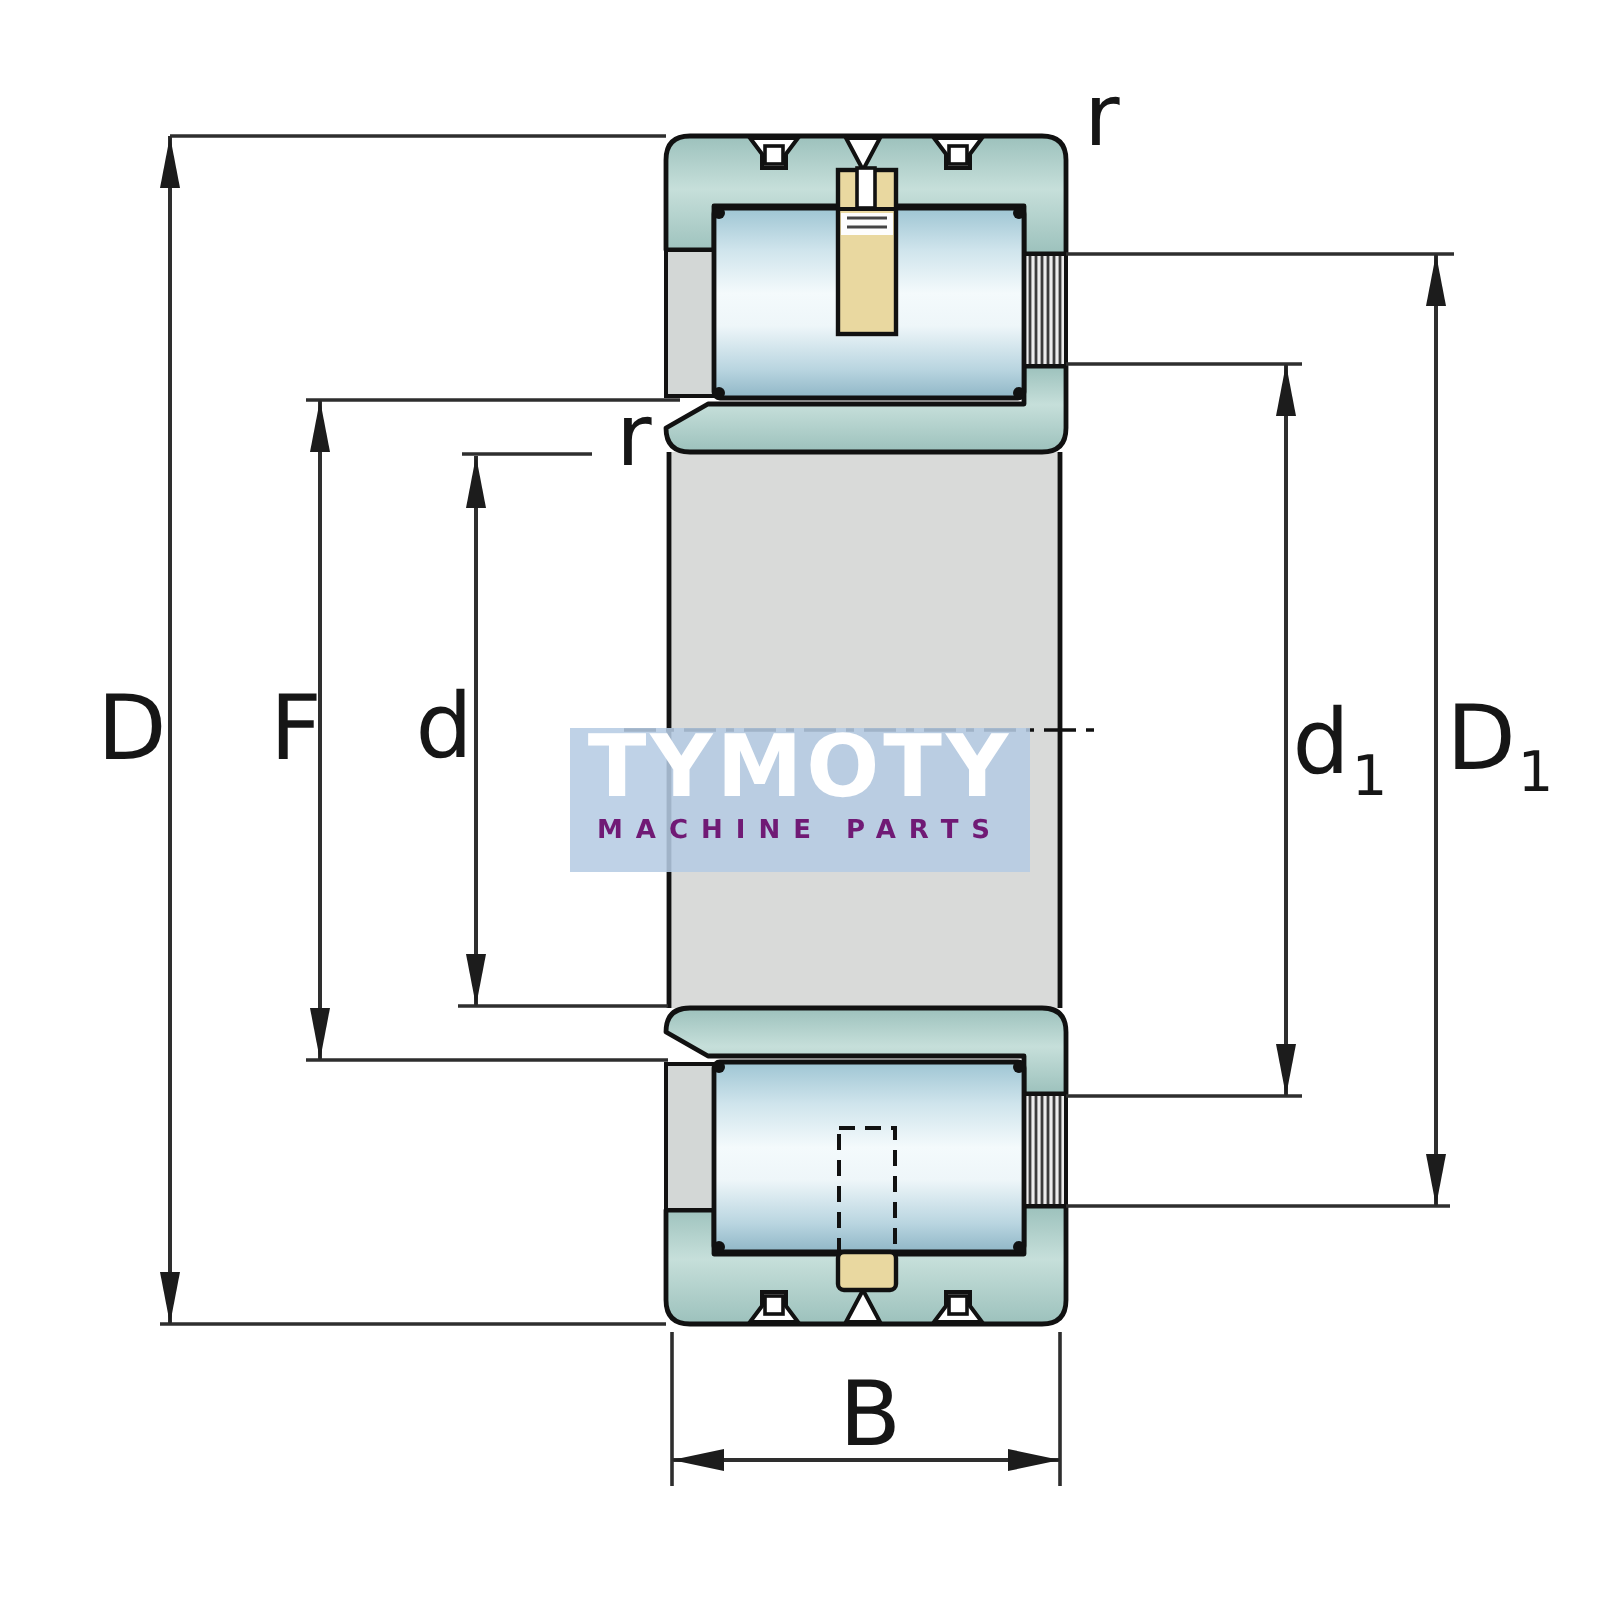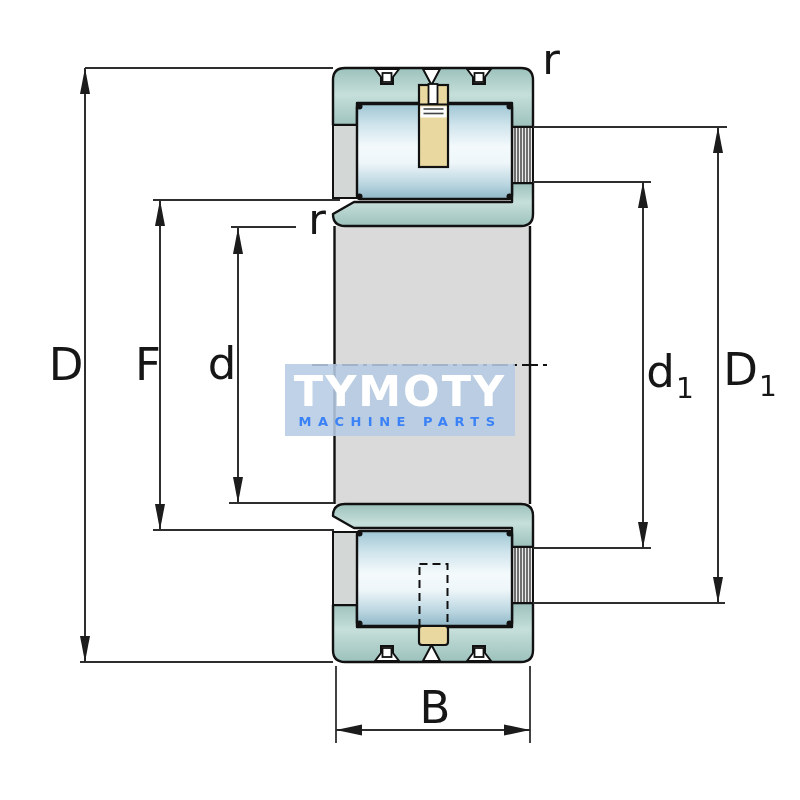--- a/index.html
+++ b/index.html
@@ -5,23 +5,23 @@
   html,body{margin:0;padding:0;background:#ffffff;}
   .stage{position:relative;width:800px;height:800px;background:#ffffff;
          font-family:"DejaVu Sans", sans-serif;overflow:hidden;}
   .stage svg{position:absolute;left:0;top:0;}
   .dim-label{position:absolute;transform:translate(-50%,-50%);
              font-size:45px;color:#161616;line-height:1;white-space:nowrap;}
   .dim-label .sub{font-size:28px;position:relative;top:11px;margin-left:1px;}
   .r-label{font-size:43px;}
   .watermark{position:absolute;left:285px;top:364px;width:230px;height:72px;
              background:rgba(181,203,227,0.87);
-             display:flex;flex-direction:column;align-items:center;justify-content:center;}
+             display:flex;flex-direction:column;align-items:center;justify-content:flex-start;}
   .wm-1{font-size:43px;font-weight:bold;color:#ffffff;letter-spacing:2px;line-height:.95;}
-  .wm-2{font-size:13px;font-weight:bold;color:#3b82f6;letter-spacing:6.5px;margin-top:3px;}
+  .wm-2{font-size:13px;font-weight:bold;color:#701a75;letter-spacing:6.5px;margin-top:3px;}
 </style>
 </head>
 <body>
 
 <div class="stage">
 
 <svg width="800" height="800" viewBox="0 0 800 800">
   <defs>
     <linearGradient id="rollerGrad" x1="0" y1="0" x2="0" y2="1">
       <stop offset="0" stop-color="#9ec5d3"></stop>

